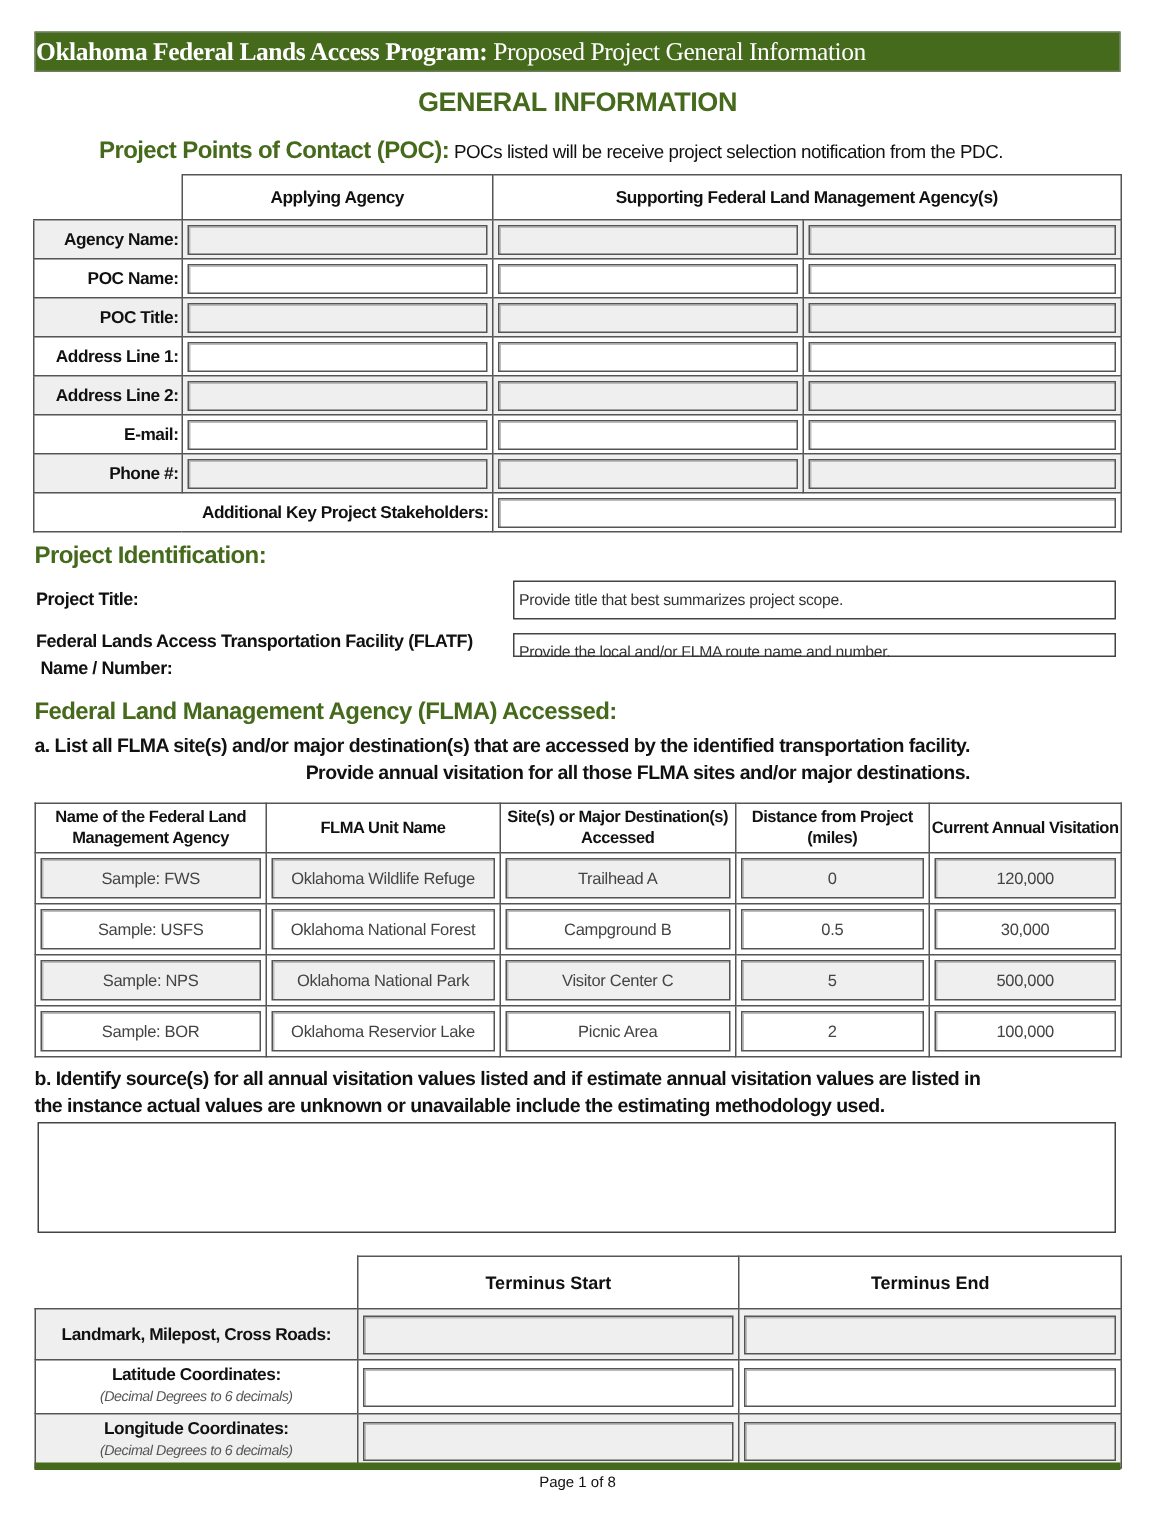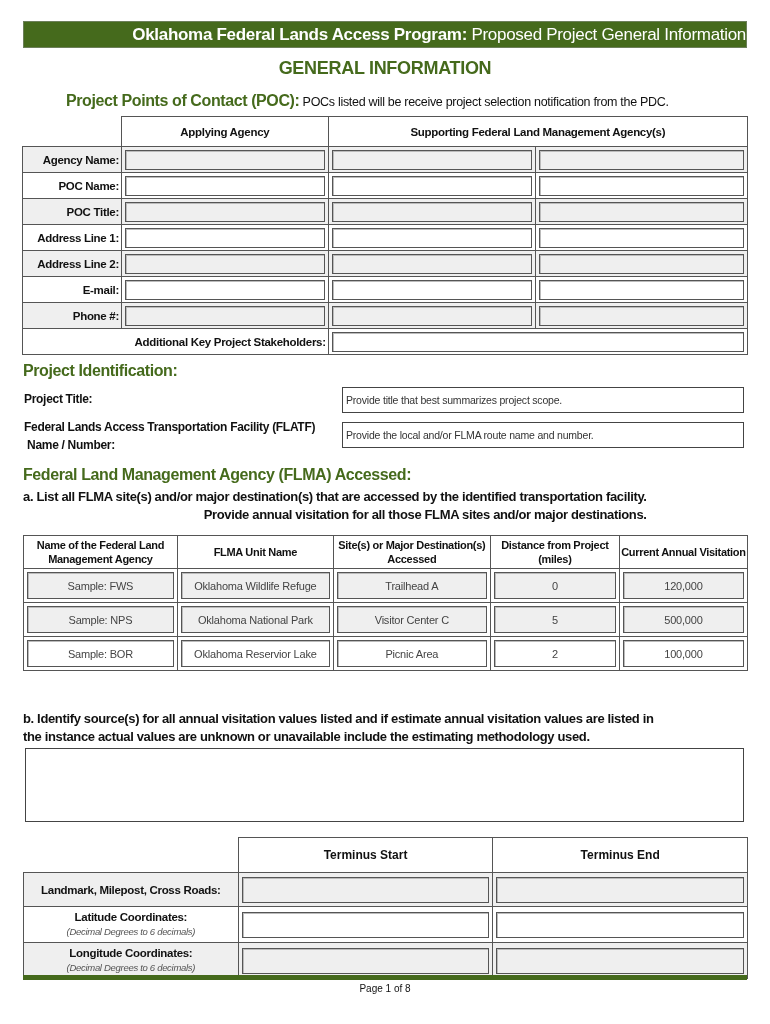--- a/index.html
+++ b/index.html
@@ -1,18 +1,18 @@
 <!DOCTYPE html>
 <html><head>
 <meta charset="utf-8">
 <style>
   * { box-sizing: border-box; margin: 0; padding: 0; }
   body { width: 770px; height: 1024px; background: #fff; font-family: "Liberation Sans", sans-serif; color: #111; position: relative; overflow: hidden; }
   .abs { position: absolute; }
-  .banner { left: 23px; top: 21px; width: 724px; height: 27px; background: #456a1c; border: 1px solid #6c7f5a; color: #fff; font-size: 17px; text-align: right; line-height: 25px; letter-spacing: -0.3px; }
+  .banner { left: 23px; top: 21px; width: 724px; height: 27px; background: #456a1c; border: 1px solid #6c7f5a; color: #fff; font-size: 17px; text-align: left; line-height: 25px; letter-spacing: -0.3px; font-family: Liberation Serif, serif; }
   .banner b { font-weight: bold; }
   .main-title { left: 0; top: 58px; width: 770px; text-align: center; color: #456a1c; font-weight: bold; font-size: 18px; letter-spacing: -0.3px; }
   .green-h { color: #456a1c; font-weight: bold; font-size: 16px; letter-spacing: -0.4px; }
   .poc-head { left: 23px; top: 92px; font-size: 12.5px; }
   .poc-head .green-h { font-size: 16px; margin-left: 43px; }
   .poc-head .note { font-size: 12.5px; color: #111; letter-spacing: -0.3px; }
   table { border-collapse: collapse; }
   .poc { left: 22px; top: 116px; width: 726px; }
   .poc td, .poc th { border: 1px solid #555; font-size: 11.5px; font-weight: bold; letter-spacing: -0.3px; }
   .poc th { height: 30px; text-align: center; }
@@ -160,21 +160,21 @@
 
 <div class="abs green-h" style="left:23px;top:362px;">Project Identification:</div>
 
 <div class="abs pid-label" style="left:24px;top:392px;">Project Title:</div>
 <div class="abs box" style="left:342px;top:387px;width:402px;height:26px;">Provide title that best summarizes project scope.</div>
 
 <div class="abs pid-label" style="left:24px;top:418px;line-height:18px;">
   <div>Federal Lands Access Transportation Facility (FLATF)</div>
   <div style="white-space:pre;"> Name / Number:</div>
 </div>
-<div class="abs box" style="left:342px;top:422px;width:402px;height:26px;">Provide the local and/or FLMA route name and number.</div>
+<div class="abs box" style="left:342px;top:422px;width:402px;height:16px;">Provide the local and/or FLMA route name and number.</div>
 
 <div class="abs green-h" style="left:23px;top:466px;">Federal Land Management Agency (FLMA) Accessed:</div>
 <div class="abs para" style="left:23px;top:488px;text-align:right;">
   <div>a. List all FLMA site(s) and/or major destination(s) that are accessed by the identified transportation facility.</div>
   <div>Provide annual visitation for all those FLMA sites and/or major destinations.</div>
 </div>
 
 <table class="abs flma">
   <colgroup>
       <col style="width:149px">
@@ -201,20 +201,37 @@
     <td>
           <div class="cellbox">Trailhead A</div>
         </td>
     <td>
           <div class="cellbox">0</div>
         </td>
     <td>
           <div class="cellbox">120,000</div>
         </td>
   </tr>
+  <tr>
+    <td>
+          <div class="cellbox">Sample: USFS</div>
+        </td>
+    <td>
+          <div class="cellbox">Oklahoma National Forest</div>
+        </td>
+    <td>
+          <div class="cellbox">Campground B</div>
+        </td>
+    <td>
+          <div class="cellbox">0.5</div>
+        </td>
+    <td>
+          <div class="cellbox">30,000</div>
+        </td>
+  </tr>
   <tr class="shade">
     <td>
           <div class="cellbox">Sample: NPS</div>
         </td>
     <td>
           <div class="cellbox">Oklahoma National Park</div>
         </td>
     <td>
           <div class="cellbox">Visitor Center C</div>
         </td>

